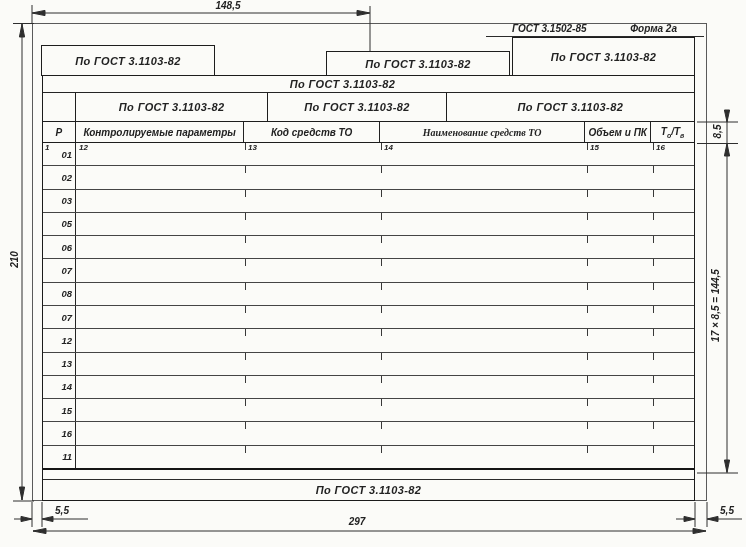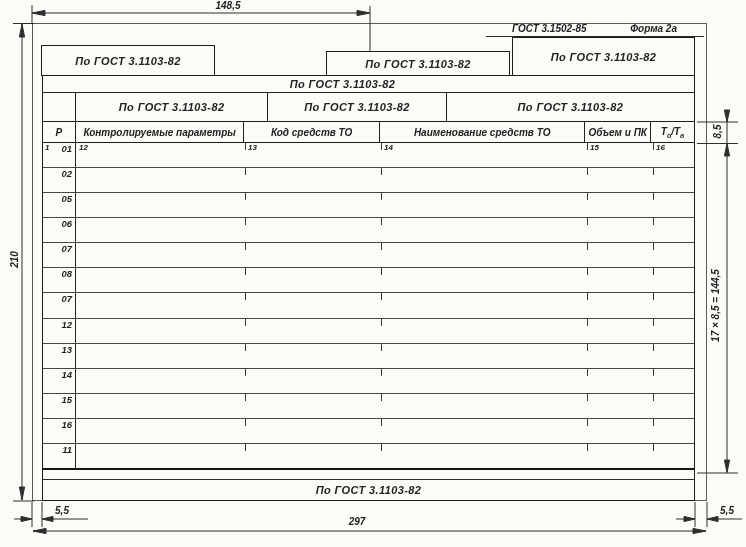--- a/index.html
+++ b/index.html
@@ -34,27 +34,27 @@
                 justify-content:center; font-size:11px; font-weight:700; letter-spacing:.4px;
                 white-space:nowrap; }
   .rowE .cell:last-child { border-right:none; }
   .hdr { height:21px; border-bottom:1.5px solid #1d1d1d; display:flex; }
   .hdr .hcell { border-right:1.3px solid #222; display:flex; align-items:center;
                 justify-content:center; font-size:10px; font-weight:600;
                 white-space:nowrap; overflow:hidden; }
   .hdr .hcell:last-child { border-right:none; }
   .hdr sub { font-size:7px; font-weight:600; }
   .w-p { width:33px; } .w-c1 { width:169px; } .w-c2 { width:136px; }
-  .w-c3 { width:206px; } .w-c4 { width:66px; } .w-c5 { width:43px; }
+  .w-c3 { width:206px;font-family:Liberation Serif, serif; } .w-c4 { width:66px; } .w-c5 { width:43px; }
   .body { height:327px; border-bottom:2.2px solid #151515; display:flex;
           flex-direction:column; }
   .brow { flex:1; position:relative; display:flex; border-bottom:1px solid #454545; }
   .brow:last-child { border-bottom:none; }
   .brow-p { width:33px; border-right:1.3px solid #242424; display:flex;
-            align-items:flex-start; justify-content:flex-end; padding:0 3px 0 0; }
+            align-items:center; justify-content:flex-end; padding:0 3px 0 0; }
   .brow-p span { font-size:9.5px; font-weight:600; line-height:11px; }
   .tick { position:absolute; top:0; width:1.2px; height:7px; background:#383838; }
   .gnum { position:absolute; top:0; font-size:8px; font-weight:600; line-height:9px; }
   .strip { height:10px; border-bottom:1.2px solid #2a2a2a; }
   .footer { flex:1; display:flex; align-items:center; justify-content:center;
             font-size:11px; font-weight:700; letter-spacing:.4px; }
   .dim-label { position:absolute; z-index:4; font-size:10px; font-weight:600;
                text-align:center; white-space:nowrap; }
   .vlabel { transform:rotate(-90deg); }
 </style>
@@ -187,20 +187,29 @@
           <div class="brow-p">
             <span>02</span>
           </div>
           <span class="tick" style="left: 202px;"></span>
           <span class="tick" style="left: 338px;"></span>
           <span class="tick" style="left: 544px;"></span>
           <span class="tick" style="left: 610px;"></span>
         </div>
         <div class="brow">
           <div class="brow-p">
+            <span>03</span>
+          </div>
+          <span class="tick" style="left: 202px;"></span>
+          <span class="tick" style="left: 338px;"></span>
+          <span class="tick" style="left: 544px;"></span>
+          <span class="tick" style="left: 610px;"></span>
+        </div>
+        <div class="brow">
+          <div class="brow-p">
             <span>05</span>
           </div>
           <span class="tick" style="left: 202px;"></span>
           <span class="tick" style="left: 338px;"></span>
           <span class="tick" style="left: 544px;"></span>
           <span class="tick" style="left: 610px;"></span>
         </div>
         <div class="brow">
           <div class="brow-p">
             <span>06</span>

